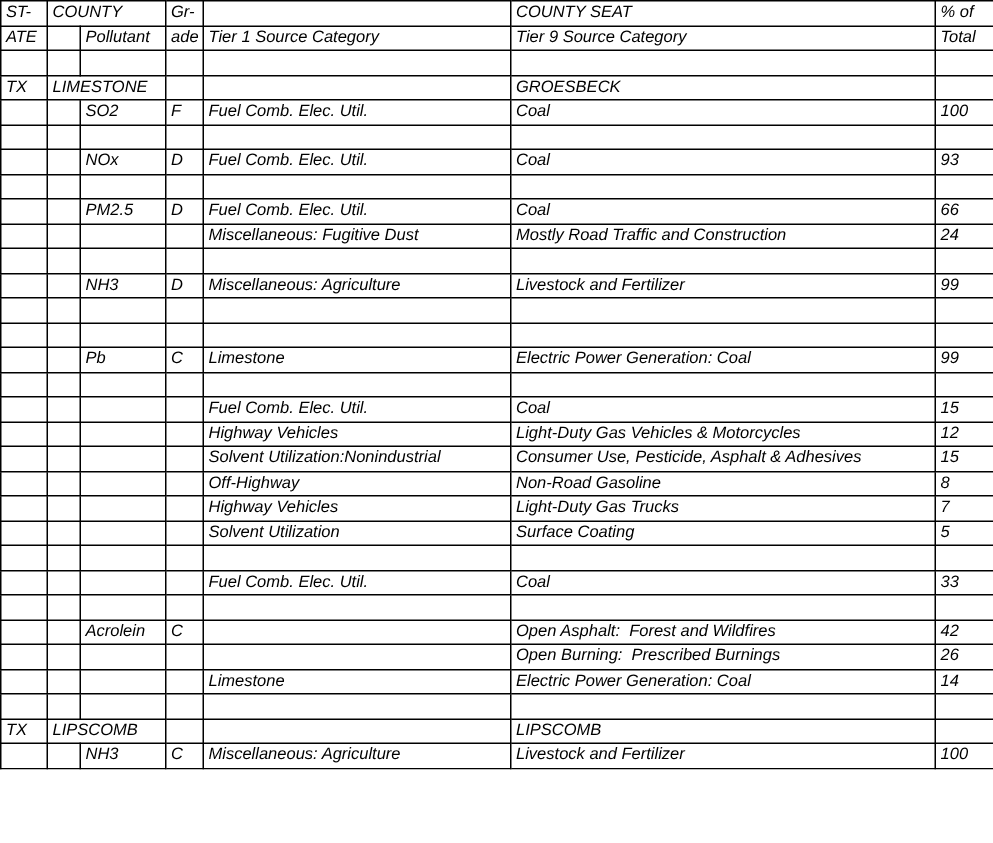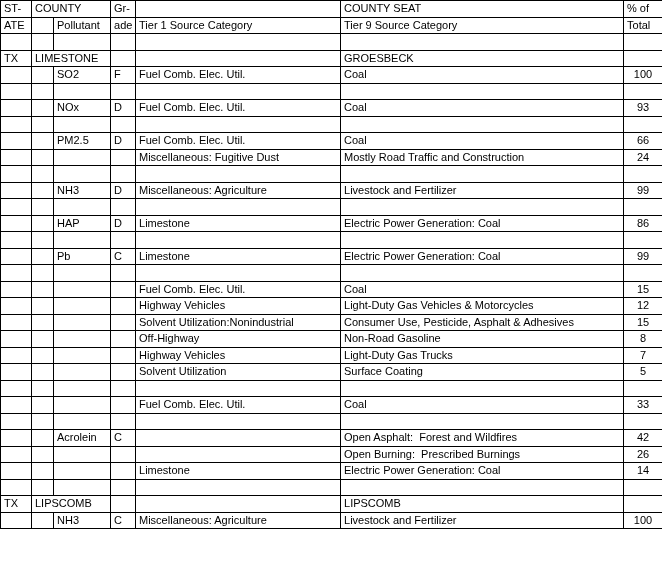--- a/index.html
+++ b/index.html
@@ -7,32 +7,33 @@
     padding: 0;
     background: #ffffff;
   }
   table.report {
     border-collapse: collapse;
     table-layout: fixed;
     width: 662px;
     font-family: "Liberation Sans", sans-serif;
     font-size: 11px;
     color: #000000;
+    font-style: italic;
   }
   table.report td {
     border: 1px solid #000000;
     height: 15.5px;
     line-height: 15px;
     padding: 0 2px 0 3px;
     white-space: pre;
     overflow: hidden;
     vertical-align: middle;
   }
   table.report td.num {
-    text-align: center;
+    text-align: left;
     padding-right: 3px;
   }
   table.report td.ovf {
     overflow: visible;
   }
 </style>
 </head>
 <body>
 
 <table class="report">
@@ -159,29 +160,20 @@
         <td></td>
         <td></td>
         <td></td>
         <td></td>
         <td></td>
         <td></td>
       </tr>
       <tr>
         <td></td>
         <td></td>
-        <td>HAP</td>
-        <td>D</td>
-        <td>Limestone</td>
-        <td>Electric Power Generation: Coal</td>
-        <td class="num">86</td>
-      </tr>
-      <tr>
-        <td></td>
-        <td></td>
         <td></td>
         <td></td>
         <td></td>
         <td></td>
         <td></td>
       </tr>
       <tr>
         <td></td>
         <td></td>
         <td>Pb</td>

